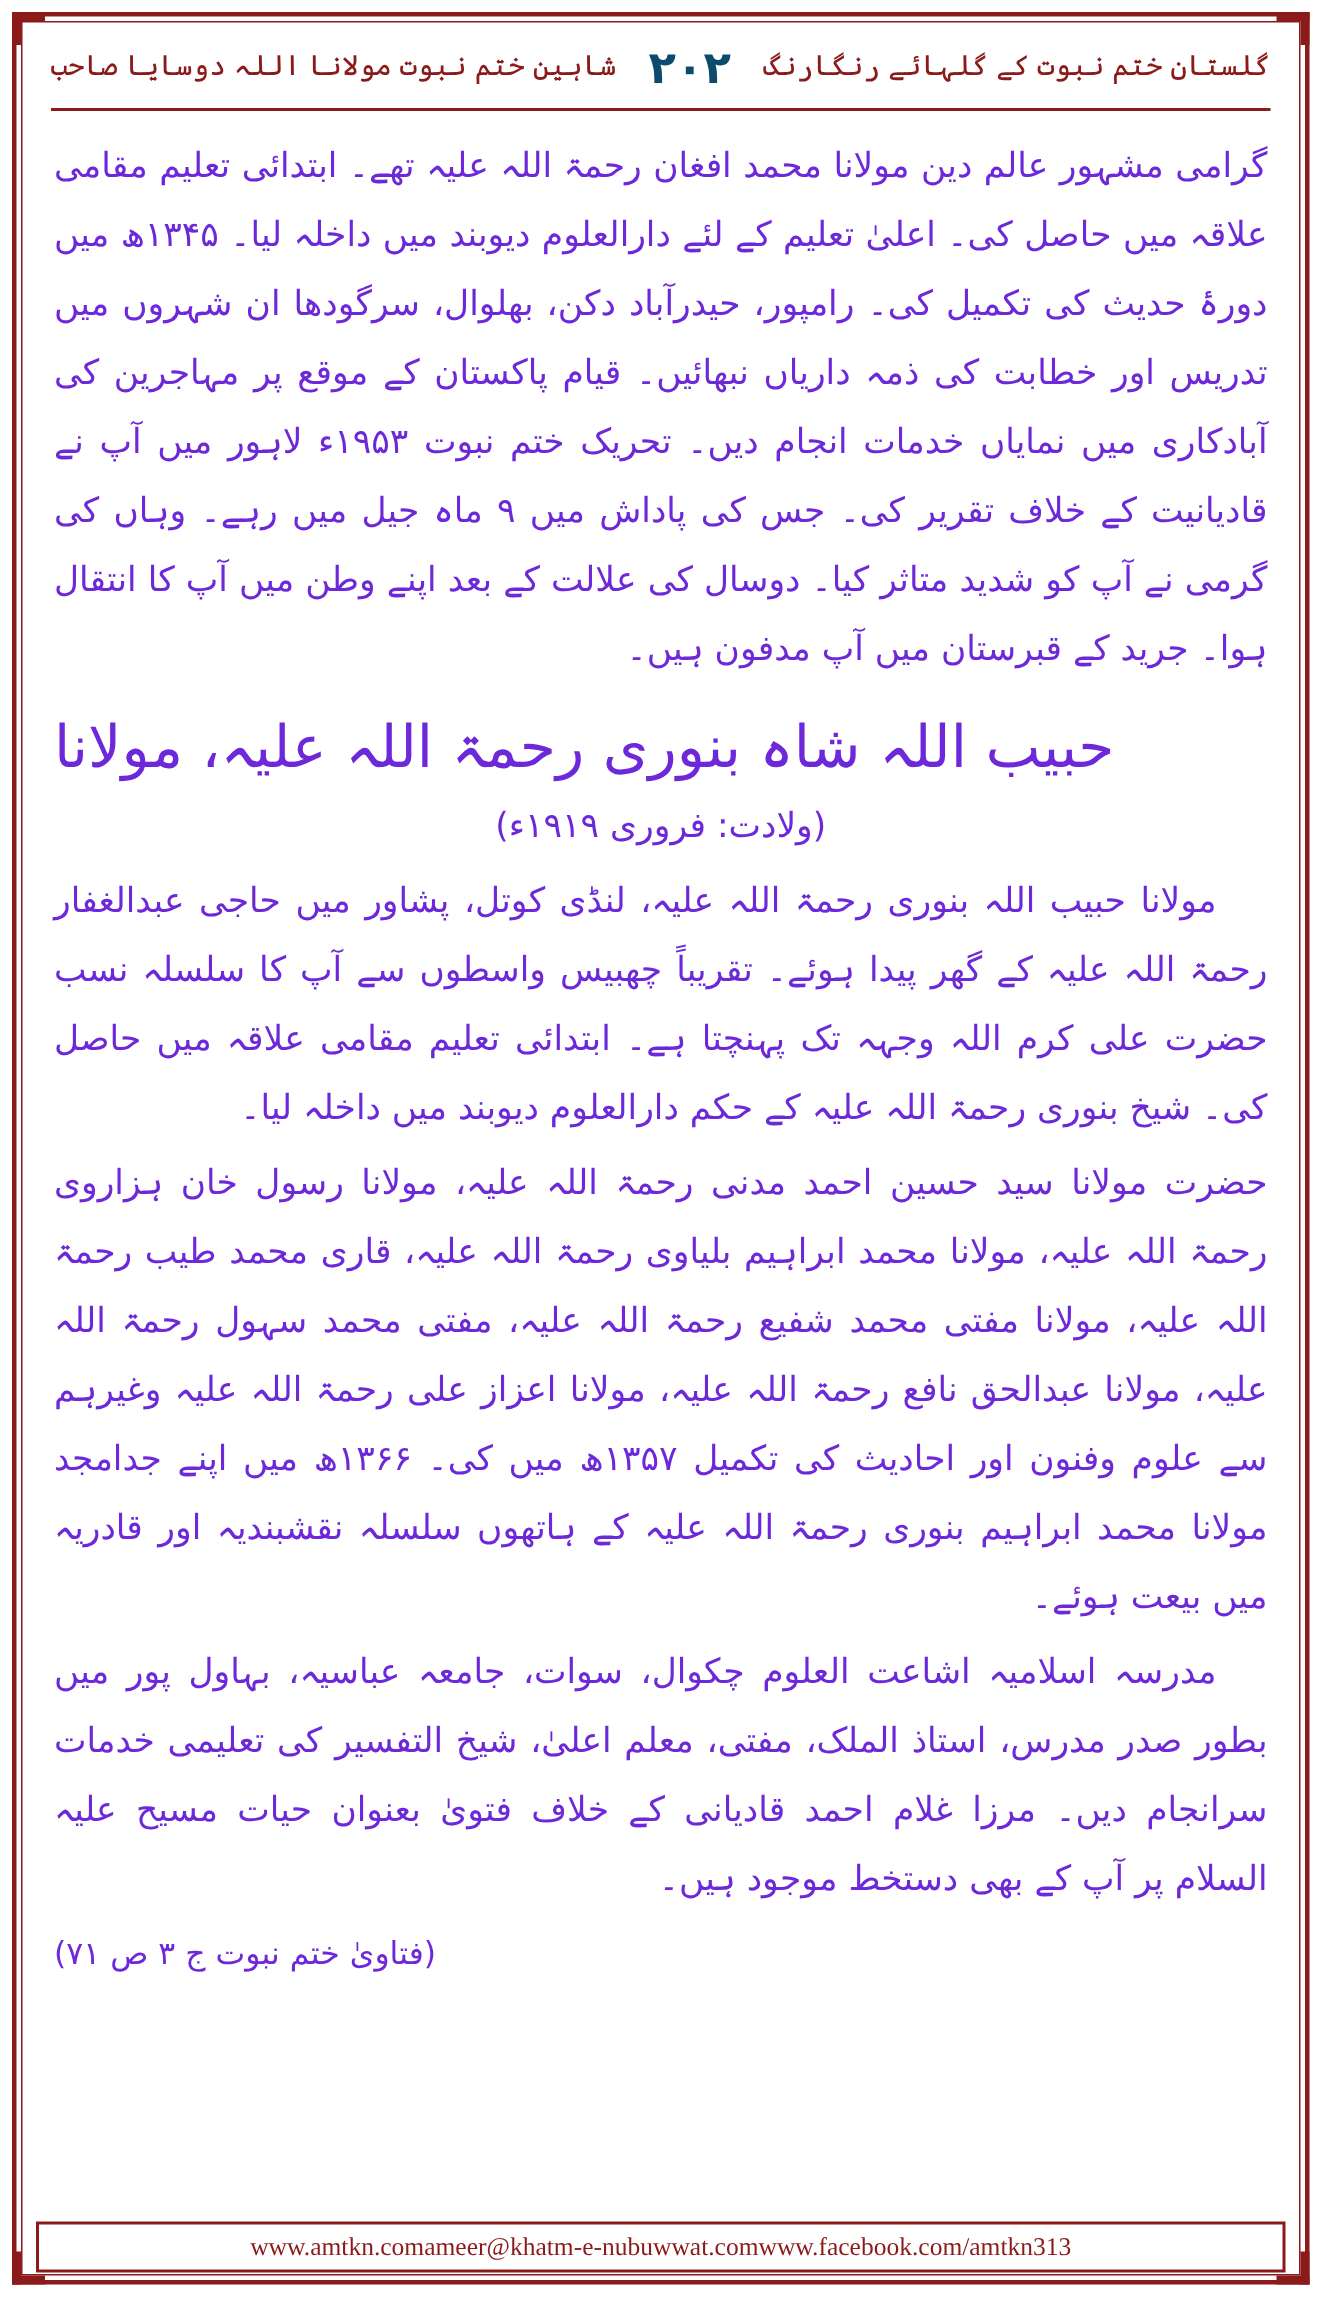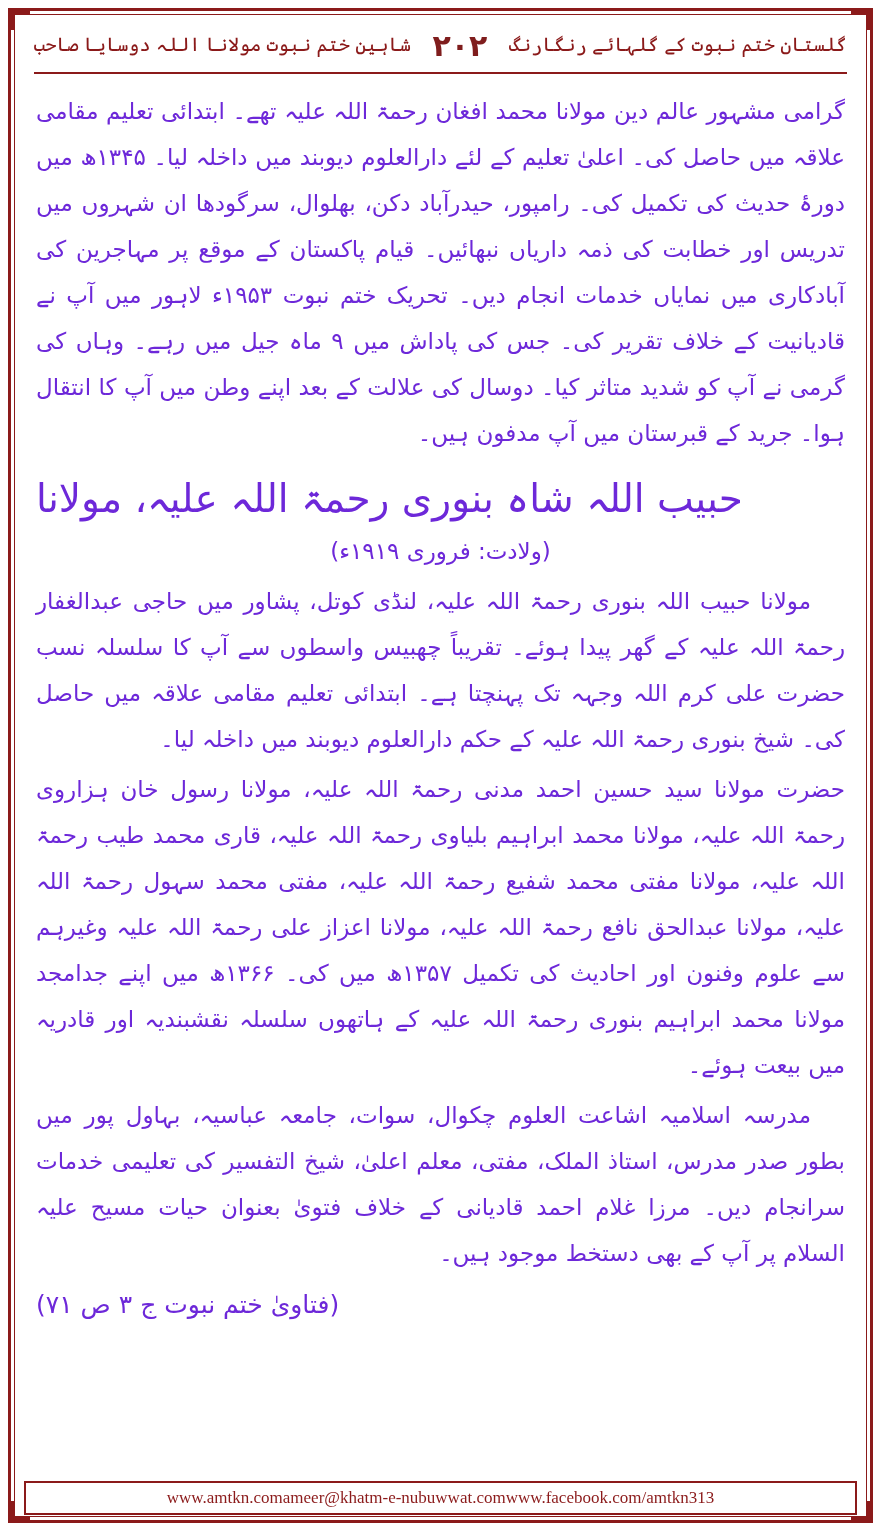--- a/index.html
+++ b/index.html
@@ -58,21 +58,21 @@
   }
   .header-side {
     font-size: 19px;
     white-space: nowrap;
     line-height: 1.6;
     font-family: Liberation Sans, sans-serif;
   }
   .header-center {
     font-size: 30px;
     font-weight: bold;
-    color: #7f1d1d;
+    color: #0c4a6e;
     letter-spacing: 1px;
   }
   .header-rule {
     margin: 4px 10px 0 10px;
     border-top: 2px solid #8b1a1a;
   }
   
   .body-area {
     padding: 14px 12px 0 12px;
     direction: rtl;
@@ -101,21 +101,21 @@
     margin: 10px 0 6px 0;
     line-height: 1.7;
   }
   .entry-sub {
     text-align: center;
     font-size: 23px;
     margin: 0 0 14px 0;
   }
   .ref-line {
     text-align: left;
-    font-size: 25px;
+    font-size: 21px;
     margin: 14px 0 0 0;
     direction: rtl;
   }
   
   .footer {
     position: absolute;
     left: 24px;
     right: 24px;
     bottom: 16px;
     height: 34px;

